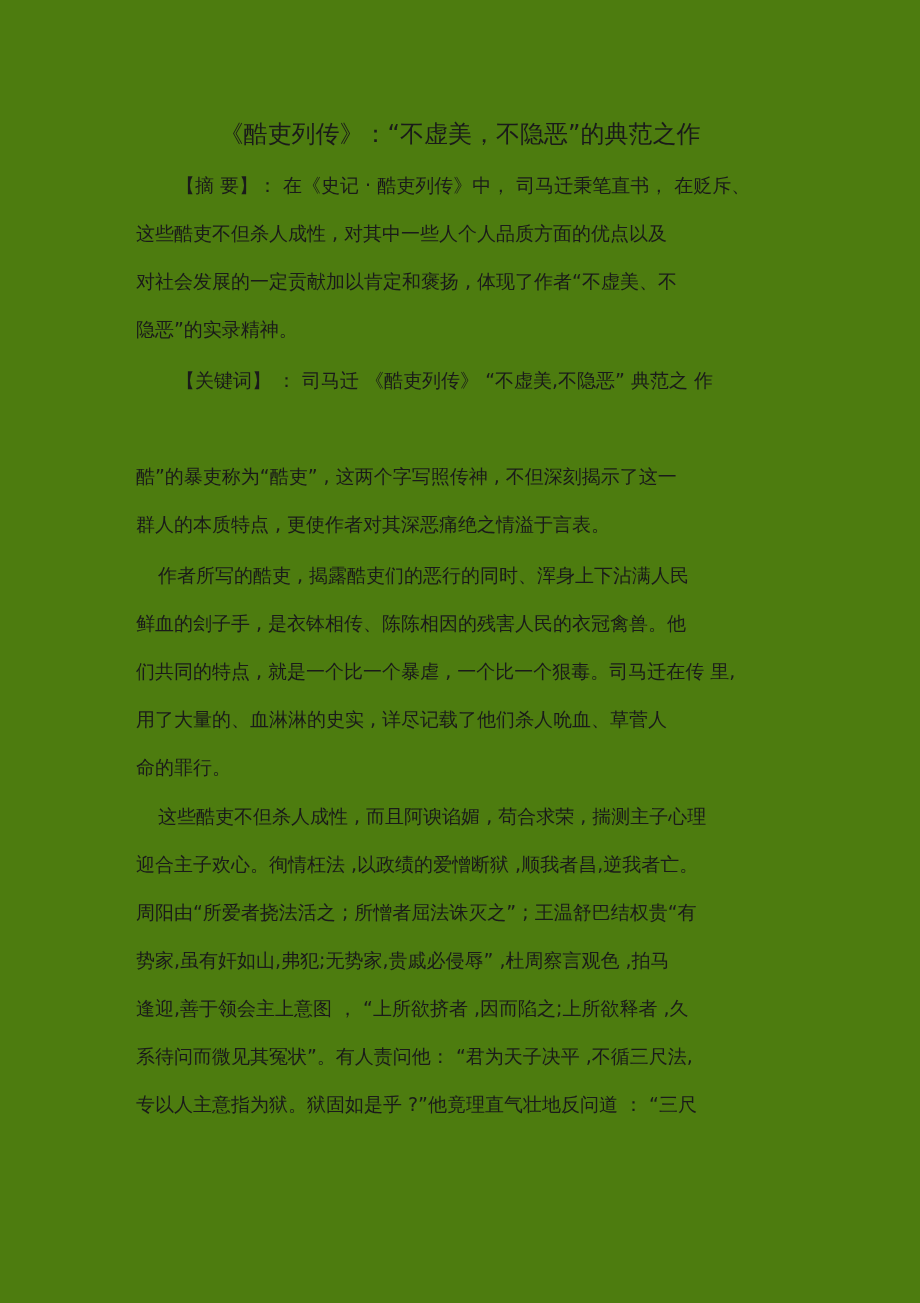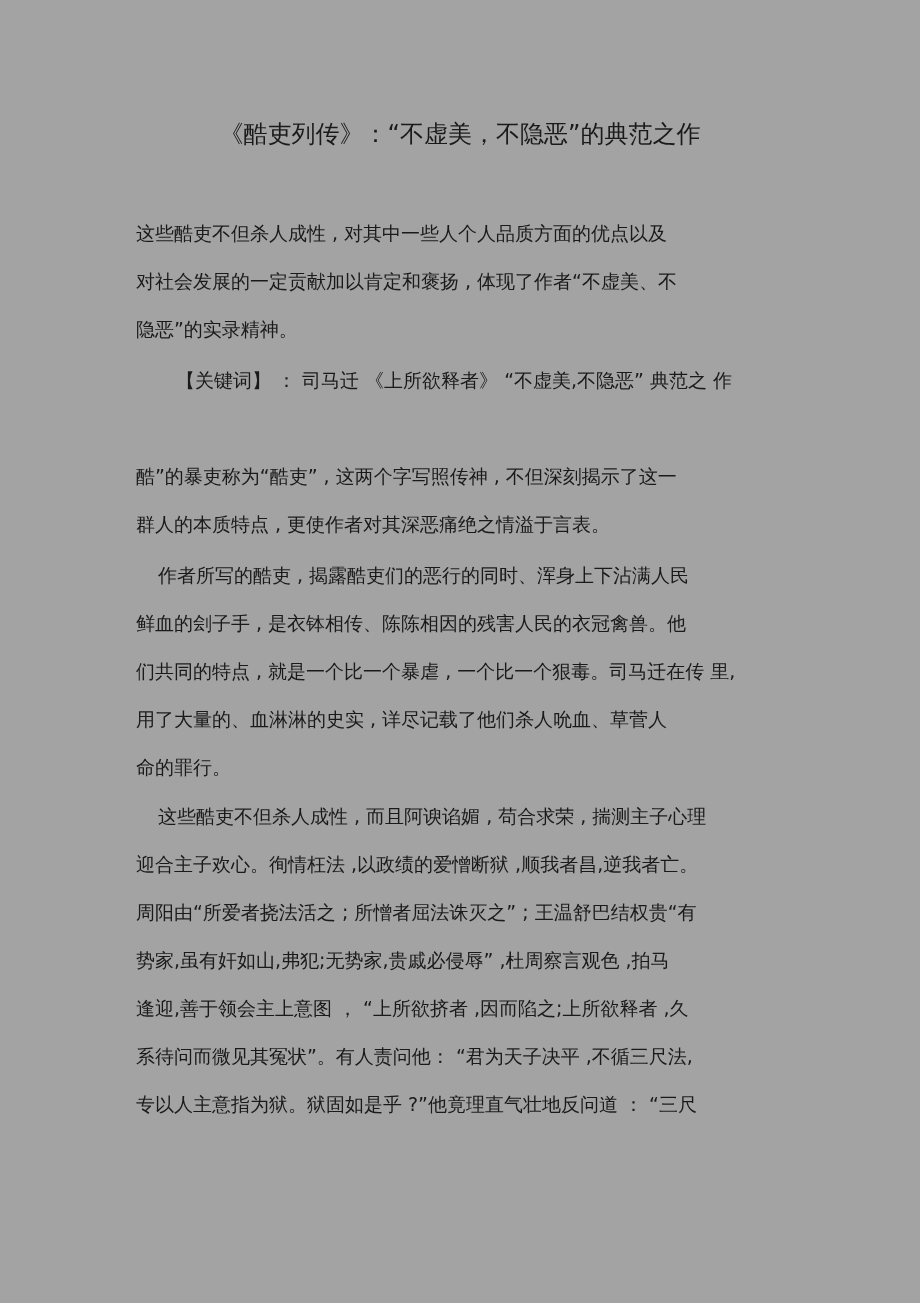--- a/index.html
+++ b/index.html
@@ -13,21 +13,21 @@
       position: relative;
       overflow: hidden;
       font-family: "DejaVu Sans", sans-serif;
       color: #1a1a1a;
     }
     .page {
       position: absolute;
       left: 0; top: 0;
       width: 920px;
       height: 1303px;
-      background: #a3a3a3;
+      background: #4d7c0f;
     }
     .title {
       position: absolute;
       left: 0;
       width: 920px;
       top: 118px;
       text-align: center;
       font-size: 24px;
       line-height: 32px;
       white-space: nowrap;
@@ -40,25 +40,26 @@
       white-space: nowrap;
       color: #1a1a1a;
     }
   </style>
 </head>
 <body>
 
 <div class="page">
   <div class="title">《酷吏列传》：“不虚美，不隐恶”的典范之作</div>
 
+  <div class="line" style="left:176px; top:172px;">【摘 要】： 在《史记 · 酷吏列传》中， 司马迁秉笔直书， 在贬斥、</div>
   <div class="line" style="left:136px; top:220px;">这些酷吏不但杀人成性 , 对其中一些人个人品质方面的优点以及</div>
   <div class="line" style="left:136px; top:268px;">对社会发展的一定贡献加以肯定和褒扬 , 体现了作者“不虚美、不</div>
   <div class="line" style="left:136px; top:316px;">隐恶”的实录精神。</div>
 
-  <div class="line" style="left:176px; top:367px;">【关键词】 ： 司马迁 《上所欲释者》 “不虚美,不隐恶” 典范之 作</div>
+  <div class="line" style="left:176px; top:367px;">【关键词】 ： 司马迁 《酷吏列传》 “不虚美,不隐恶” 典范之 作</div>
 
   <div class="line" style="left:136px; top:463px;">酷”的暴吏称为“酷吏” , 这两个字写照传神 , 不但深刻揭示了这一</div>
   <div class="line" style="left:136px; top:511px;text-align:right;">群人的本质特点 , 更使作者对其深恶痛绝之情溢于言表。</div>
 
   <div class="line" style="left:158px; top:562px;">作者所写的酷吏 , 揭露酷吏们的恶行的同时、浑身上下沾满人民</div>
   <div class="line" style="left:136px; top:610px;">鲜血的刽子手 , 是衣钵相传、陈陈相因的残害人民的衣冠禽兽。他</div>
   <div class="line" style="left:136px; top:658px;">们共同的特点 , 就是一个比一个暴虐 , 一个比一个狠毒。司马迁在传  里,</div>
   <div class="line" style="left:136px; top:706px;">用了大量的、血淋淋的史实 , 详尽记载了他们杀人吮血、草菅人</div>
   <div class="line" style="left:136px; top:754px;">命的罪行。</div>
 

